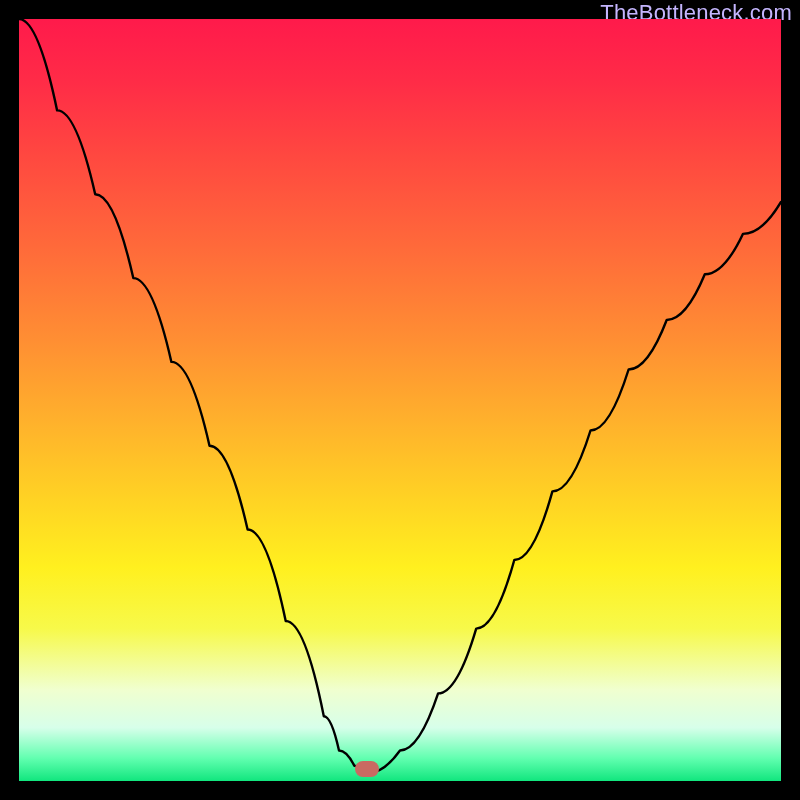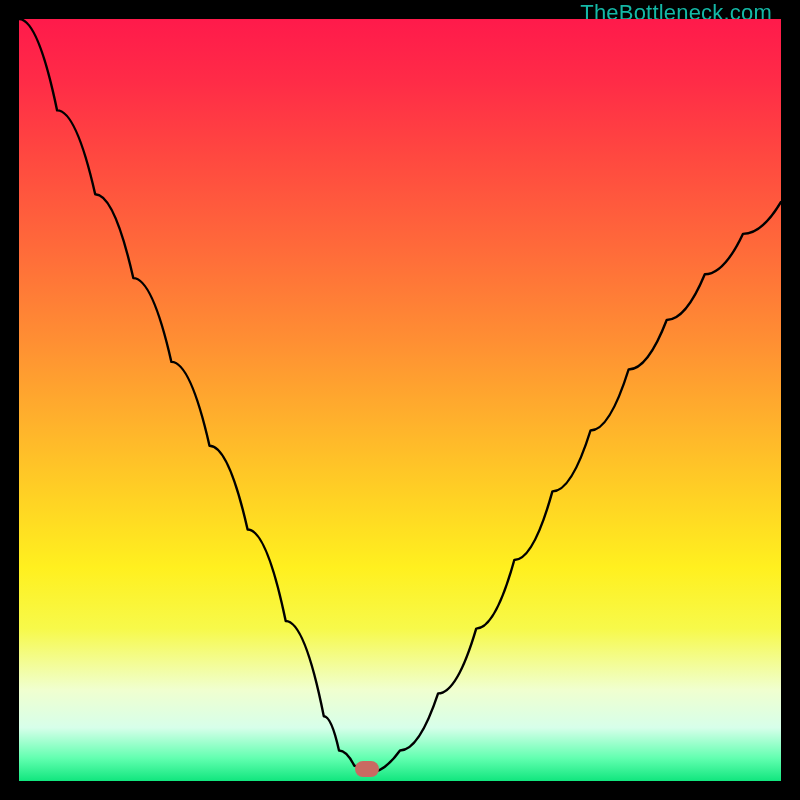--- a/index.html
+++ b/index.html
@@ -47,22 +47,22 @@
     position: absolute;
     width: 24px;
     height: 16px;
     border-radius: 8px;
     background: #c96a62;
     transform: translate(-50%, -50%);
   }
   .watermark {
     position: absolute;
     top: 0px;
-    right: 28px;
-    color: #14b8a6;
+    right: 8px;
+    color: #c4b5fd;
     font-size: 22px;
     letter-spacing: 0.2px;
     font-weight: 400;
   }
 </style>
 </head>
 <body>
 
 <div class="frame">
   <div class="watermark">TheBottleneck.com</div>

